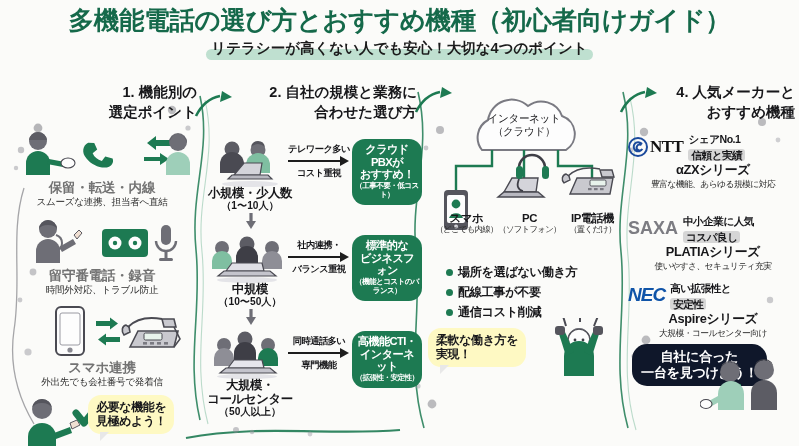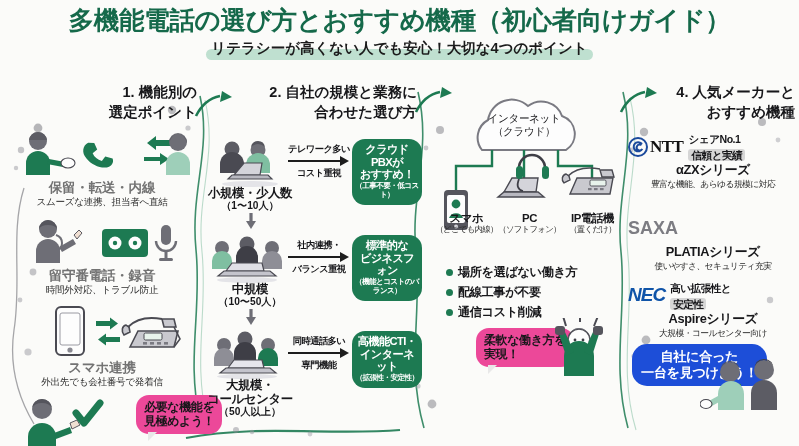--- a/index.html
+++ b/index.html
@@ -108,31 +108,31 @@
   .maker-tag .l2 {
     display: inline-block; font-size: 10.6px; font-weight: bold; color: #17171a;
     background: #d6d6d6; border-radius: 3px; padding: 0 3px; letter-spacing: -0.5px; white-space: nowrap;
   }
   .maker-series { text-align: center; margin-top: 1px; }
   .maker-series .sn { font-size: 12.8px; font-weight: bold; color: #17171a; letter-spacing: -0.3px; }
   .maker-series .sd { font-size: 8.8px; color: #2b2b2b; letter-spacing: -0.6px; white-space: nowrap; }
 
   
   .bubble-gray {
-    position: absolute; background: #ec4899; border-radius: 13px;
-    padding: 5px 8px; line-height: 1.2; text-align: center; margin-left: 48px;
+    position: absolute; background: #fef9c3; border-radius: 13px;
+    padding: 5px 8px; line-height: 1.2; text-align: center;
   }
   .bubble-gray .bl { font-size: 12px; font-weight: bold; color: #17171a; letter-spacing: -0.4px; white-space: nowrap; }
   .bubble-gray::after {
     content: ""; position: absolute; width: 0; height: 0;
     border-top: 9px solid #e8e8e8; border-right: 9px solid transparent;
     left: 12px; bottom: -7px;
   }
   .bubble-green {
-    position: absolute; background: #1d4ed8; border-radius: 15px;
+    position: absolute; background: #0f172a; border-radius: 15px;
     padding: 5px 9px 6px; line-height: 1.18; text-align: center;
   }
   .bubble-green .bl { font-size: 13.2px; font-weight: bold; color: #fff; letter-spacing: -0.4px; white-space: nowrap; }
   .bubble-green::after {
     content: ""; position: absolute; width: 0; height: 0;
     border-top: 10px solid #1d7a52; border-left: 10px solid transparent;
     right: 26px; bottom: -8px;
   }
 </style>
 </head>
@@ -508,20 +508,24 @@
         <div class="sn">αZXシリーズ</div>
         <div class="sd">豊富な機能、あらゆる規模に対応</div>
       </div>
     </div>
 
     <div class="maker" style="margin-top:24px">
       <div class="maker-top">
         <span class="logo">
           <span class="logo-txt saxa-txt">SAXA</span>
         </span>
+        <span class="maker-tag">
+          <div class="l1">中小企業に人気</div>
+          <div><span class="l2">コスパ良し</span></div>
+        </span>
       </div>
       <div class="maker-series">
         <div class="sn">PLATIAシリーズ</div>
         <div class="sd">使いやすさ、セキュリティ充実</div>
       </div>
     </div>
 
     <div class="maker" style="margin-top:9px">
       <div class="maker-top">
         <span class="logo">

